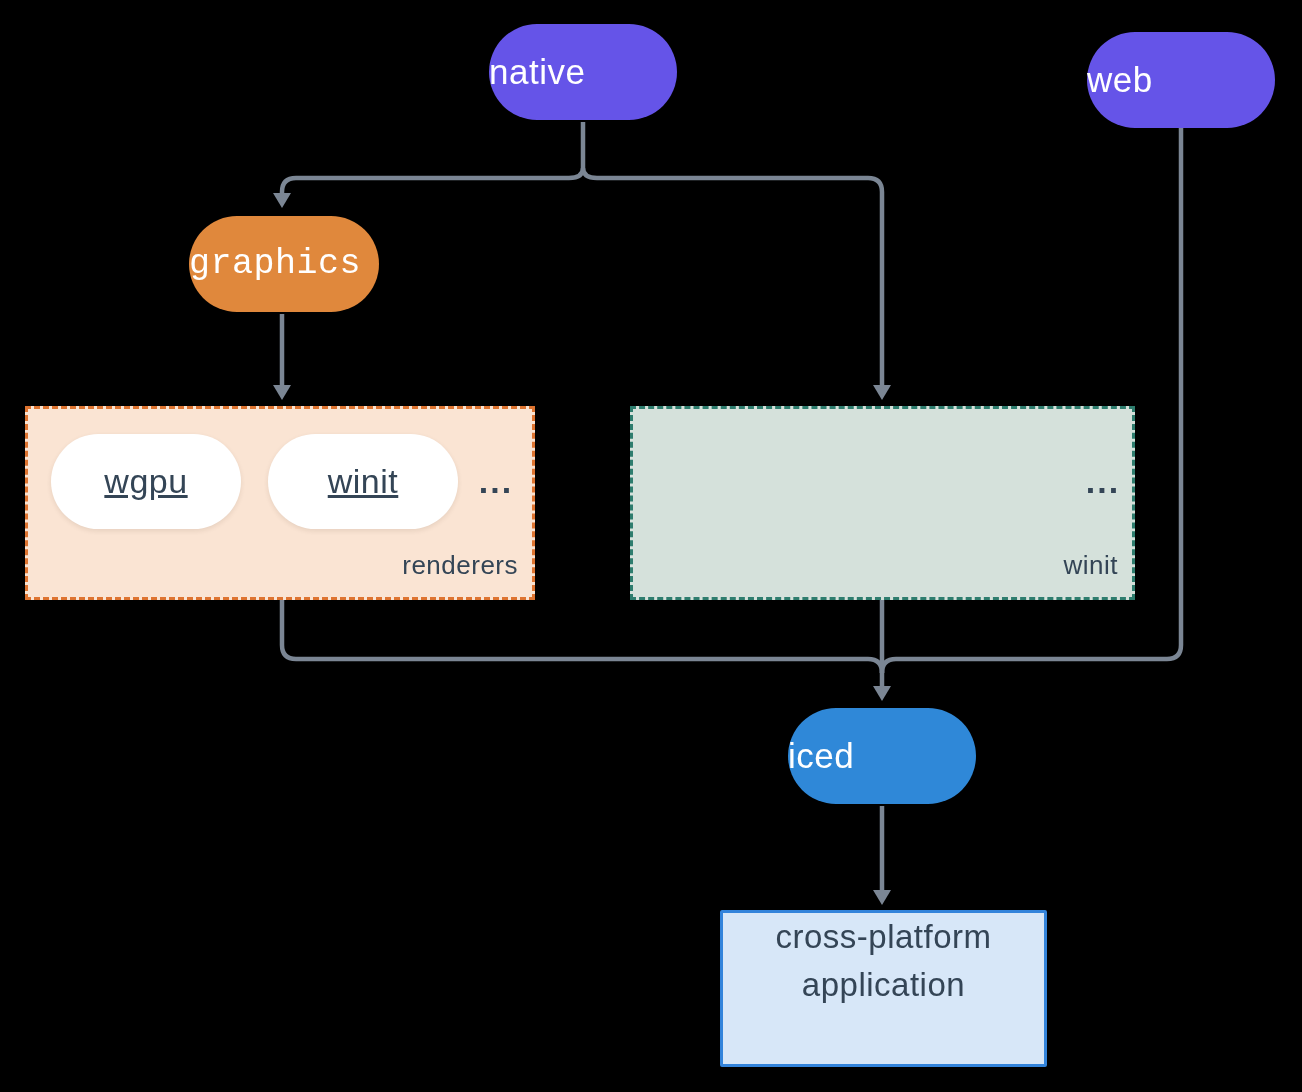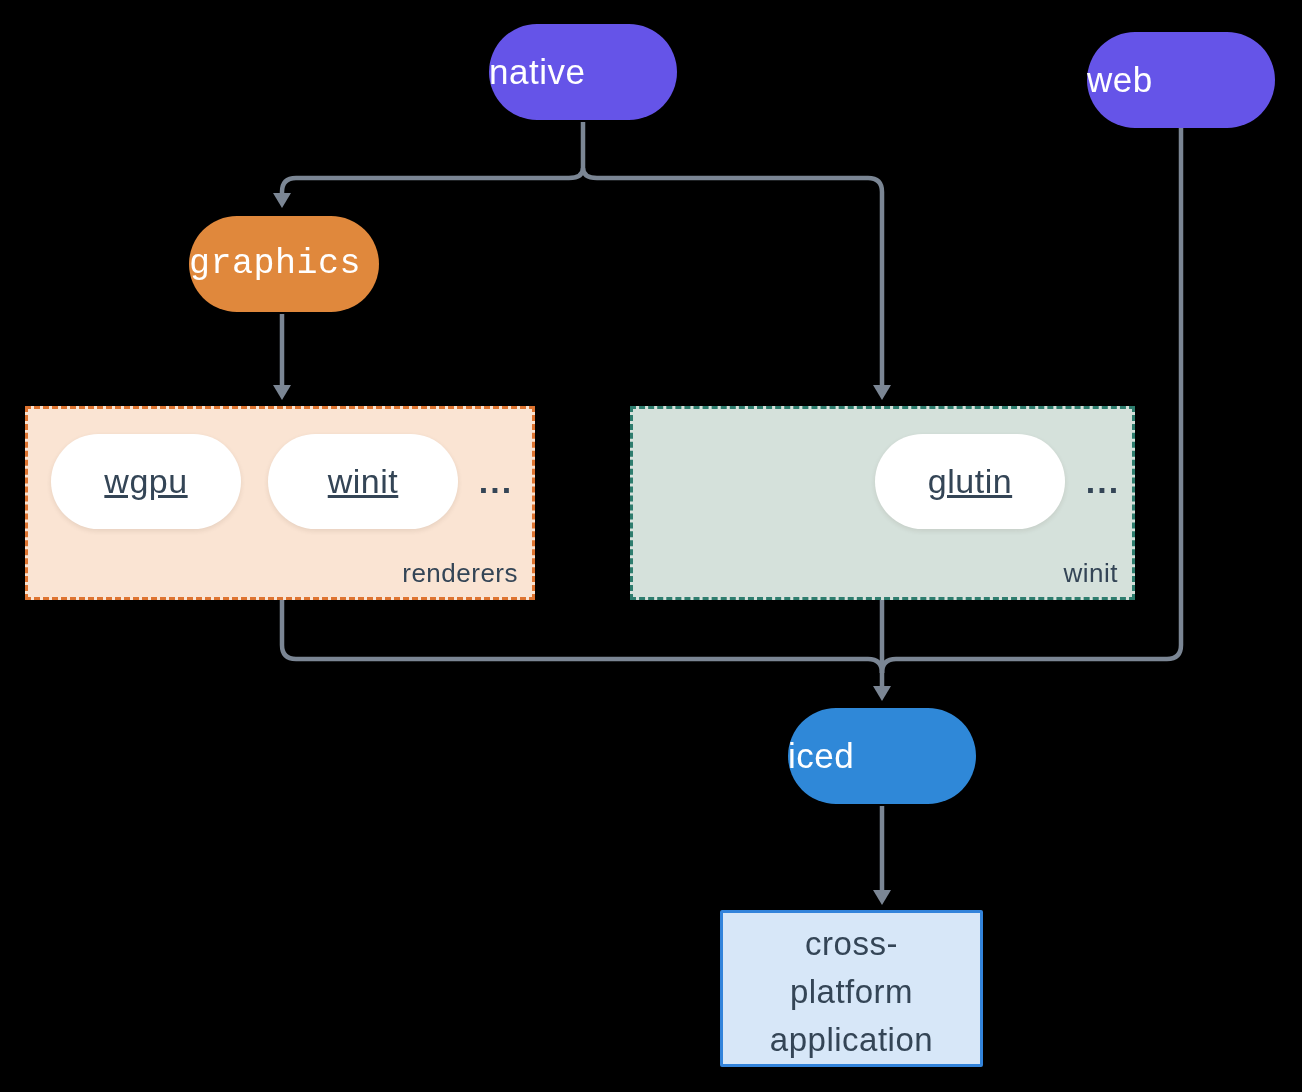--- a/index.html
+++ b/index.html
@@ -98,38 +98,38 @@
     color: var(--dark-text);
     font-size: 34px;
     font-weight: 700;
     letter-spacing: 2px;
   }
   #more-renderers { left: 438px; }
   #more-shells    { left: 440px; }
   .group-label {
     position: absolute;
     right: 14px;
-    bottom: 8px;
+    bottom: 16px;
     color: var(--dark-text);
     font-size: 26px;
     letter-spacing: 0.5px;
   }
   .appbox {
     position: absolute;
     z-index: 2;
     left: 720px;
     top: 910px;
-    width: 263px;
+    width: 327px;
     height: 157px;
     box-sizing: border-box;
     background: var(--app-fill);
     border: 3px solid var(--app-border);
     border-radius: 2px;
     display: flex;
-    align-items: flex-end;
+    align-items: flex-start;
     justify-content: center;
     text-align: center;
     color: var(--dark-text);
     font-size: 33px;
     line-height: 1.45;
     letter-spacing: 0.5px;
     padding: 0 30px;
   }
 </style>
 </head>
@@ -173,23 +173,20 @@
       <span>wgpu</span>
     </div>
     <div class="chip" id="chip-glow">
       <span>winit</span>
     </div>
     <div class="more" id="more-renderers">...</div>
     <div class="group-label">renderers</div>
   </div>
 
   <div class="group" id="group-shells">
-    <div class="chip" id="chip-glutin">
-      <span>glutin</span>
-    </div>
     <div class="more" id="more-shells">...</div>
     <div class="group-label">winit</div>
   </div>
 
   <div class="pill" id="node-iced">
     <span>iced</span>
   </div>
 
   <div class="appbox">
     <span>cross-platform application</span>

